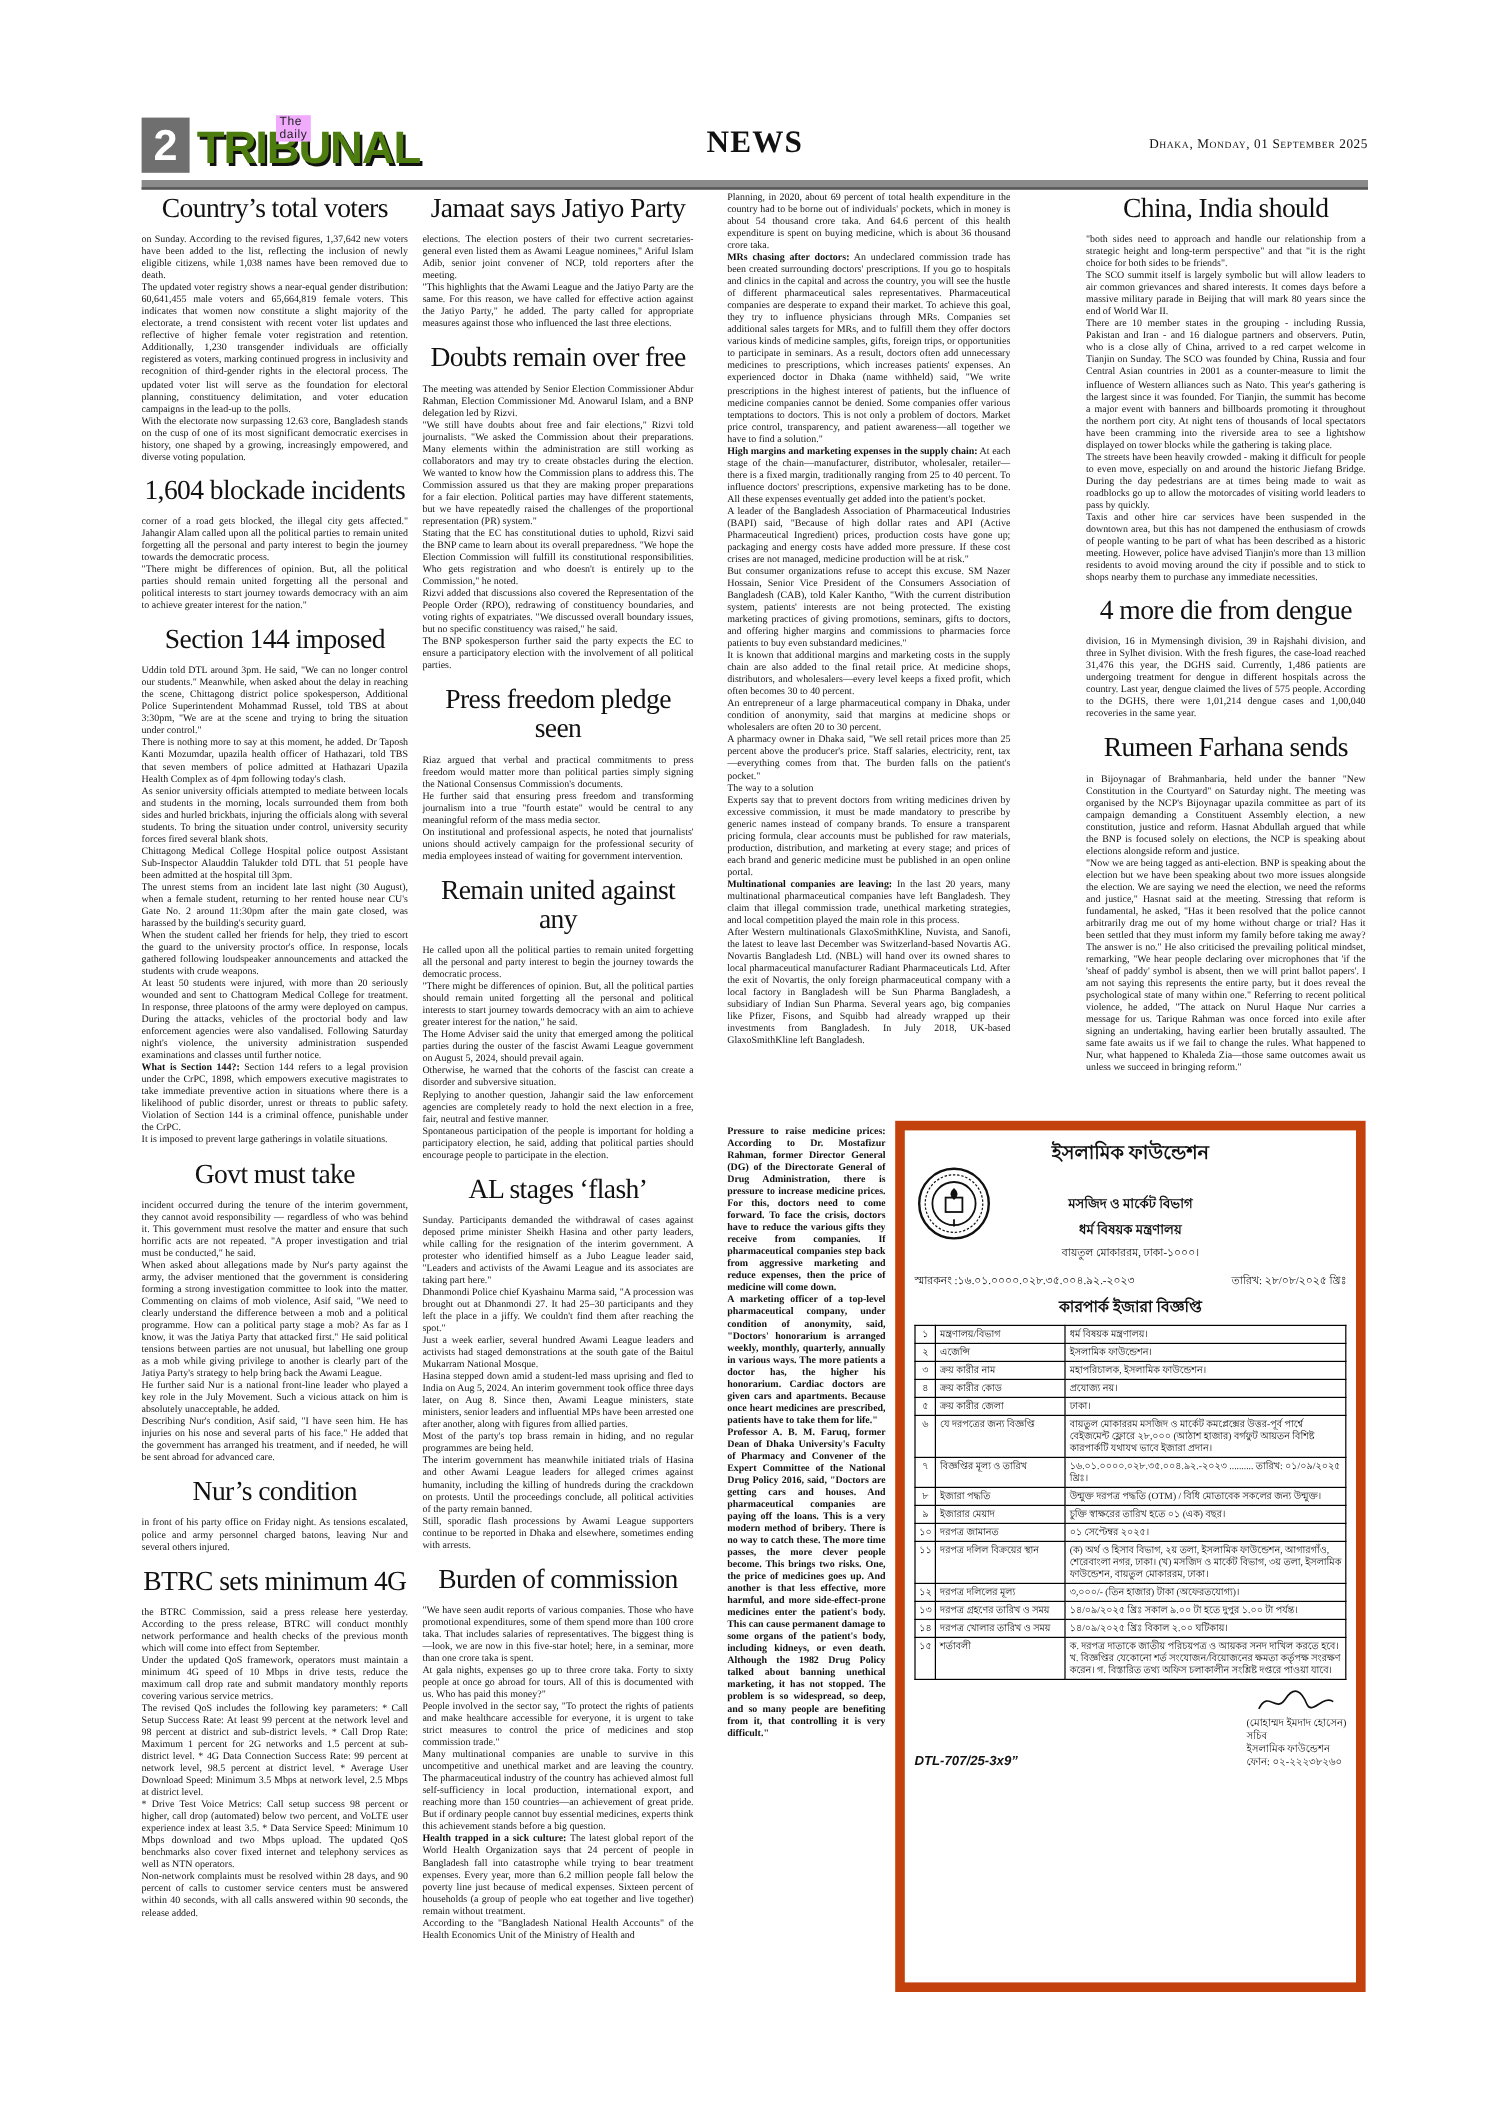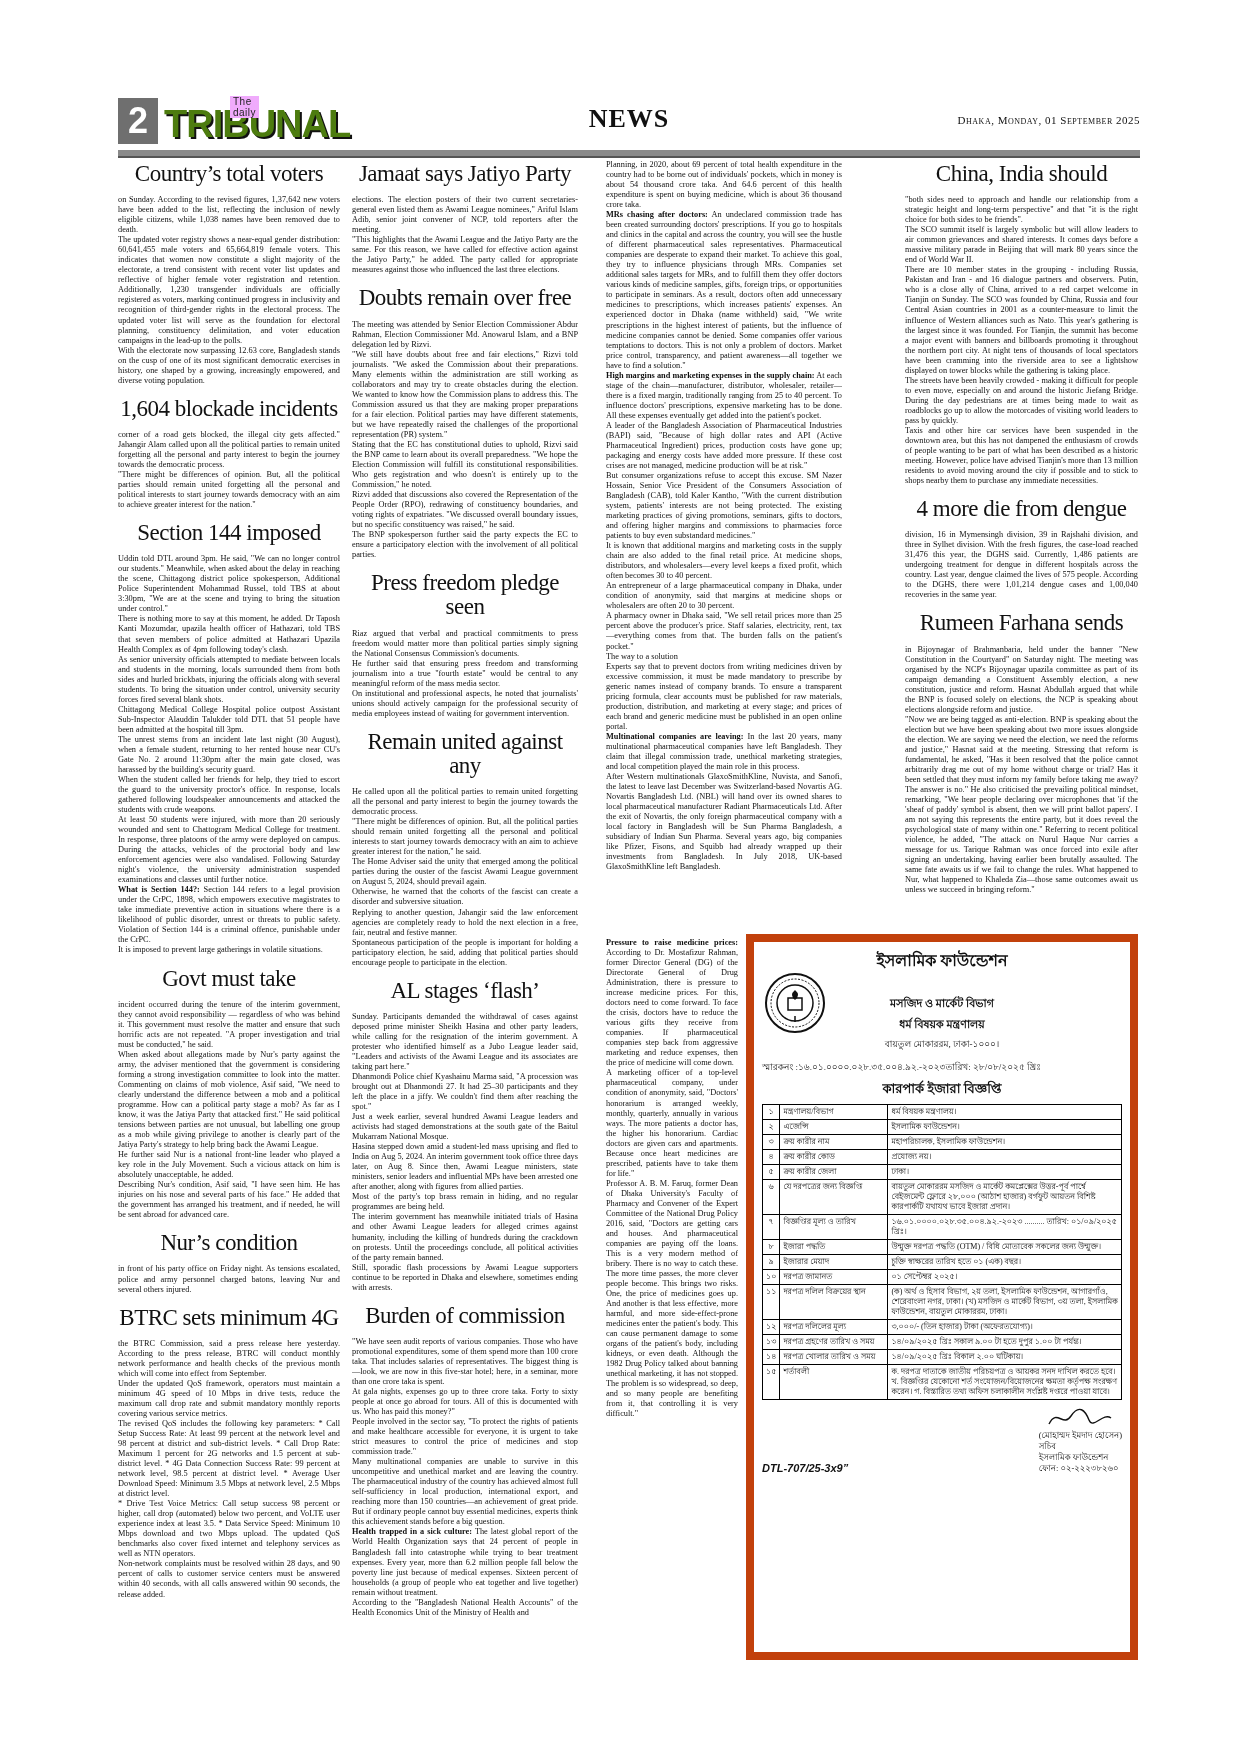--- a/index.html
+++ b/index.html
@@ -42,35 +42,35 @@
   .col { position: absolute; font-size: 8.3px; line-height: 1.21; text-align: justify; }
   .col p { margin: 0; }
   .headline {
     font-weight: 400; font-size: 23px; line-height: 1.05; text-align: center;
     letter-spacing: -0.5px; margin: 11px 0 9px 0; font-family: "Liberation Serif", serif;
   }
   .col > .headline:first-child { margin-top: 2px; }
   #col1  { left: 118px; top: 160px; width: 222px; height: 1590px; overflow: hidden; }
   #col2  { left: 352px; top: 160px; width: 226px; height: 1590px; overflow: hidden; }
   #col3a { left: 606px; top: 160px; width: 236px; height: 772px; overflow: hidden; }
-  #col3b { left: 606px; top: 938px; width: 132px; height: 716px; overflow: hidden; }
+  #col3b { left: 606px; top: 938px; width: 132px; height: 716px; overflow: hidden; font-weight: bold; }
   #col4  { left: 905px; top: 160px; width: 233px; height: 772px; overflow: hidden; }
   
   #ad {
     position: absolute; left: 746px; top: 934px; width: 392px; height: 726px;
     background: #fff; border: 8px solid #c2410c; padding: 6px 8px; overflow: hidden; z-index: 5;
     font-size: 8.5px;
   }
   #ad-head { position: relative; text-align: center; }
   #ad-seal { position: absolute; left: 2px; top: 24px; }
   .ad-line1 { font-size: 16px; font-weight: bold; }
   .ad-line2 { font-size: 11px; font-weight: bold; margin-top: 20px; }
   .ad-line3 { font-size: 11px; font-weight: bold; margin-top: 2px; }
   .ad-line4 { font-size: 9px; margin-top: 2px; }
-  #ad-memo-row { display: flex; margin-top: 8px; font-size: 9px; }
+  #ad-memo-row { display: flex; justify-content: space-between; margin-top: 8px; font-size: 9px; }
   #ad-title { text-align: center; font-size: 13px; font-weight: bold; margin: 4px 0 4px 0; }
   #ad-table { width: 100%; border-collapse: collapse; }
   #ad-table td { border: 1px solid #000; padding: 2px 3px; vertical-align: top; font-size: 8px; line-height: 1.25; }
   #ad-table td.no { width: 16px; text-align: center; }
   #ad-table td.label { width: 108px; }
   #ad-foot { display: flex; justify-content: space-between; align-items: flex-end; margin-top: 6px; }
   #ad-code { font-weight: bold; font-style: italic; font-size: 11px; font-family: "Liberation Sans", sans-serif; }
   #ad-sign { text-align: left; font-size: 8.5px; line-height: 1.3; }
   #ad-sign svg { display: block; margin: 0 auto; }
 </style>

